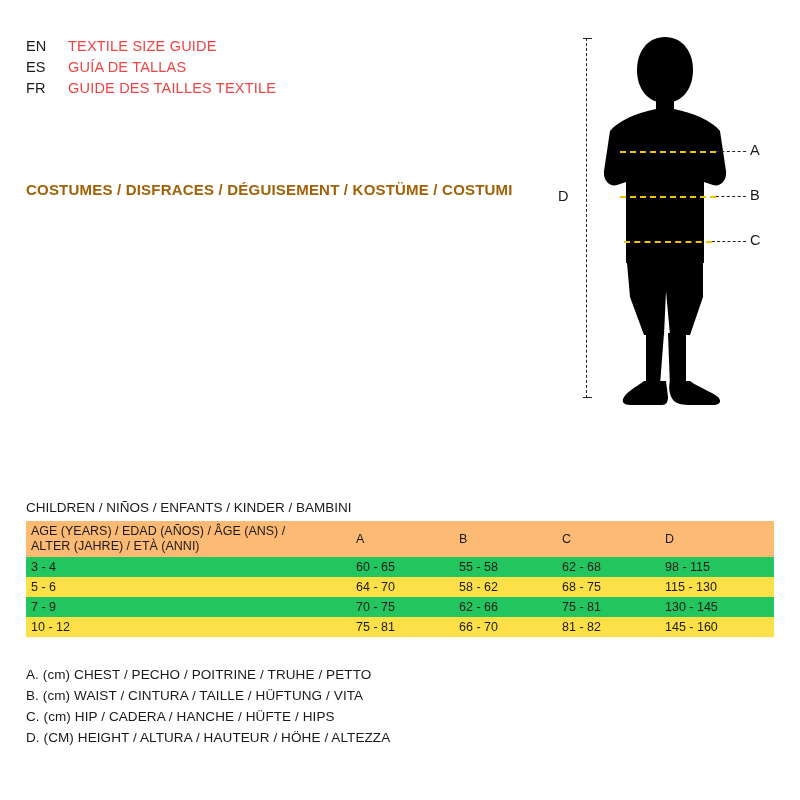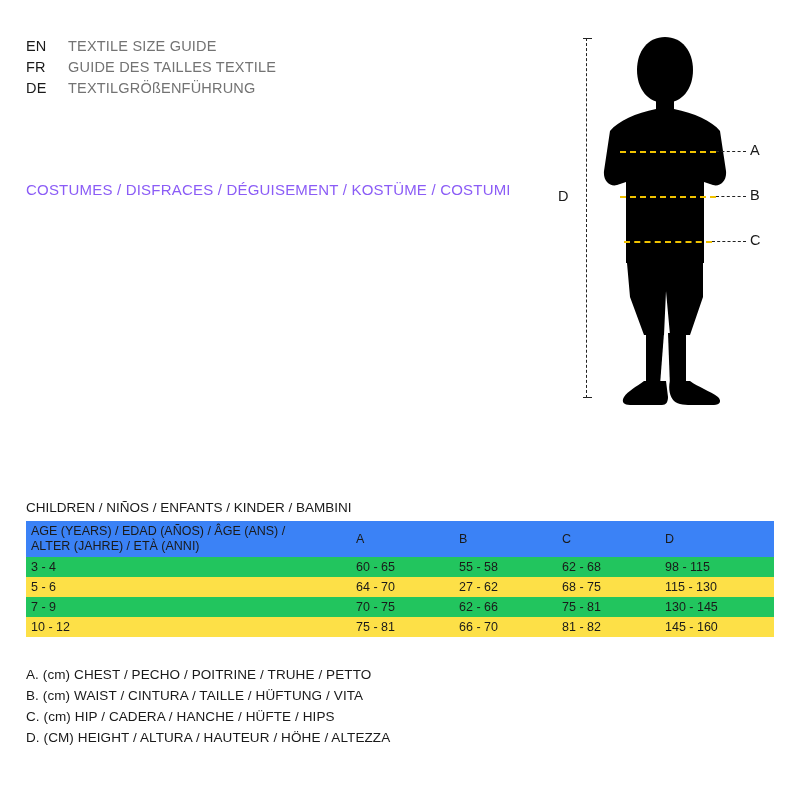--- a/index.html
+++ b/index.html
@@ -34,30 +34,30 @@
     height: 21px;
     font-size: 14.5px;
     letter-spacing: 0.2px;
   }
   .lang-code {
     width: 42px;
     flex: 0 0 42px;
     color: #1a1a1a;
   }
   .lang-text {
-    color: #737373;
+    color: #ef4444;
   }
   .costumes-line {
     position: absolute;
     left: 26px;
     top: 181px;
     font-size: 15px;
-    font-weight: normal;
+    font-weight: bold;
     letter-spacing: 0.2px;
-    color: #8b5cf6;
+    color: #a16207;
   }
 
   
   .figure-area {
     position: absolute;
     left: 540px;
     top: 30px;
     width: 240px;
     height: 400px;
   }
@@ -132,21 +132,21 @@
   }
   table.size-table th,
   table.size-table td {
     padding: 0;
     text-align: left;
     vertical-align: middle;
     font-weight: normal;
     color: #1a1a1a;
   }
   table.size-table thead tr {
-    background: #3b82f6;
+    background: #fdba74;
     height: 36px;
   }
   table.size-table thead th:first-child {
     padding-left: 5px;
     line-height: 15px;
   }
   table.size-table tbody tr { height: 20px; }
   table.size-table tbody tr.odd { background: #22c55e; }
   table.size-table tbody tr.even { background: #fde047; }
   table.size-table tbody td:first-child { padding-left: 5px; }
@@ -175,26 +175,26 @@
 <body>
 
 <div class="page">
 
   <div class="lang-block">
     <div class="lang-row">
       <span class="lang-code">EN</span>
       <span class="lang-text">TEXTILE SIZE GUIDE</span>
     </div>
     <div class="lang-row">
+      <span class="lang-code">ES</span>
+      <span class="lang-text">GUÍA DE TALLAS</span>
+    </div>
+    <div class="lang-row">
       <span class="lang-code">FR</span>
       <span class="lang-text">GUIDE DES TAILLES TEXTILE</span>
-    </div>
-    <div class="lang-row">
-      <span class="lang-code">DE</span>
-      <span class="lang-text">TEXTILGRÖßENFÜHRUNG</span>
     </div>
   </div>
 
   <div class="costumes-line">COSTUMES / DISFRACES / DÉGUISEMENT / KOSTÜME / COSTUMI</div>
 
   <div class="figure-area">
 
     <div class="dim-line-vert"></div>
     <div class="label-d">D</div>
 
@@ -256,21 +256,21 @@
       <tr class="odd">
         <td>3 - 4</td>
         <td>60 - 65</td>
         <td>55 - 58</td>
         <td>62 - 68</td>
         <td>98 - 115</td>
       </tr>
       <tr class="even">
         <td>5 - 6</td>
         <td>64 - 70</td>
-        <td>27 - 62</td>
+        <td>58 - 62</td>
         <td>68 - 75</td>
         <td>115 - 130</td>
       </tr>
       <tr class="odd">
         <td>7 - 9</td>
         <td>70 - 75</td>
         <td>62 - 66</td>
         <td>75 - 81</td>
         <td>130 - 145</td>
       </tr>

